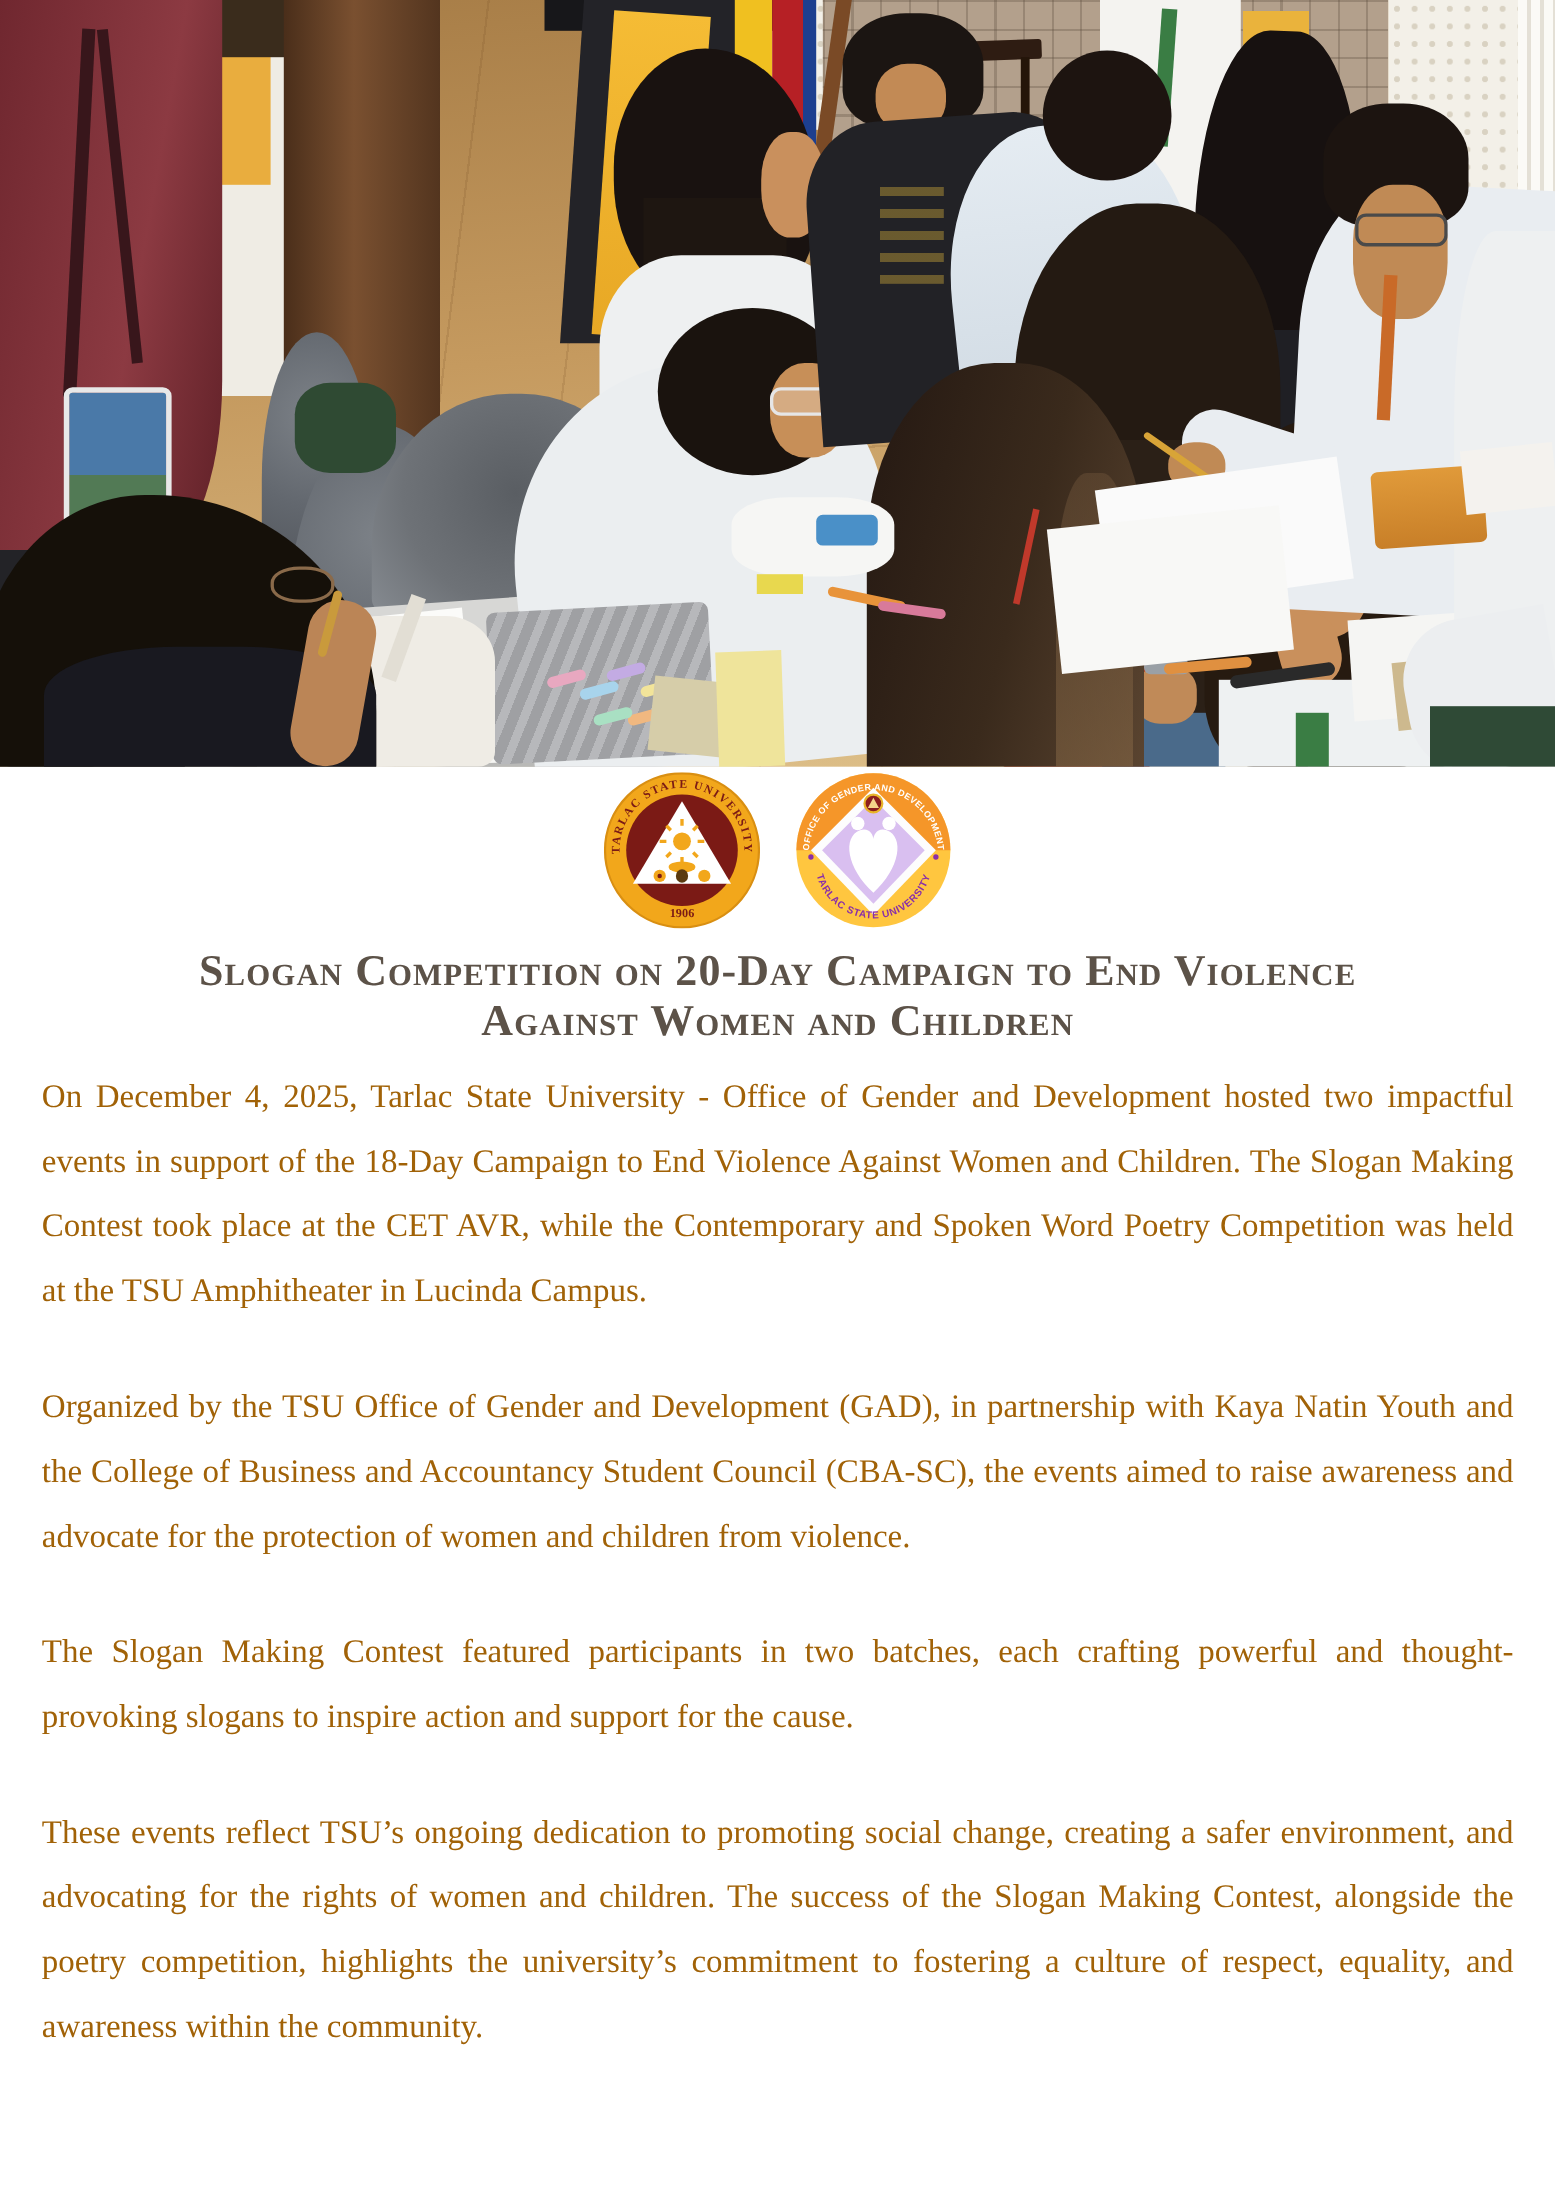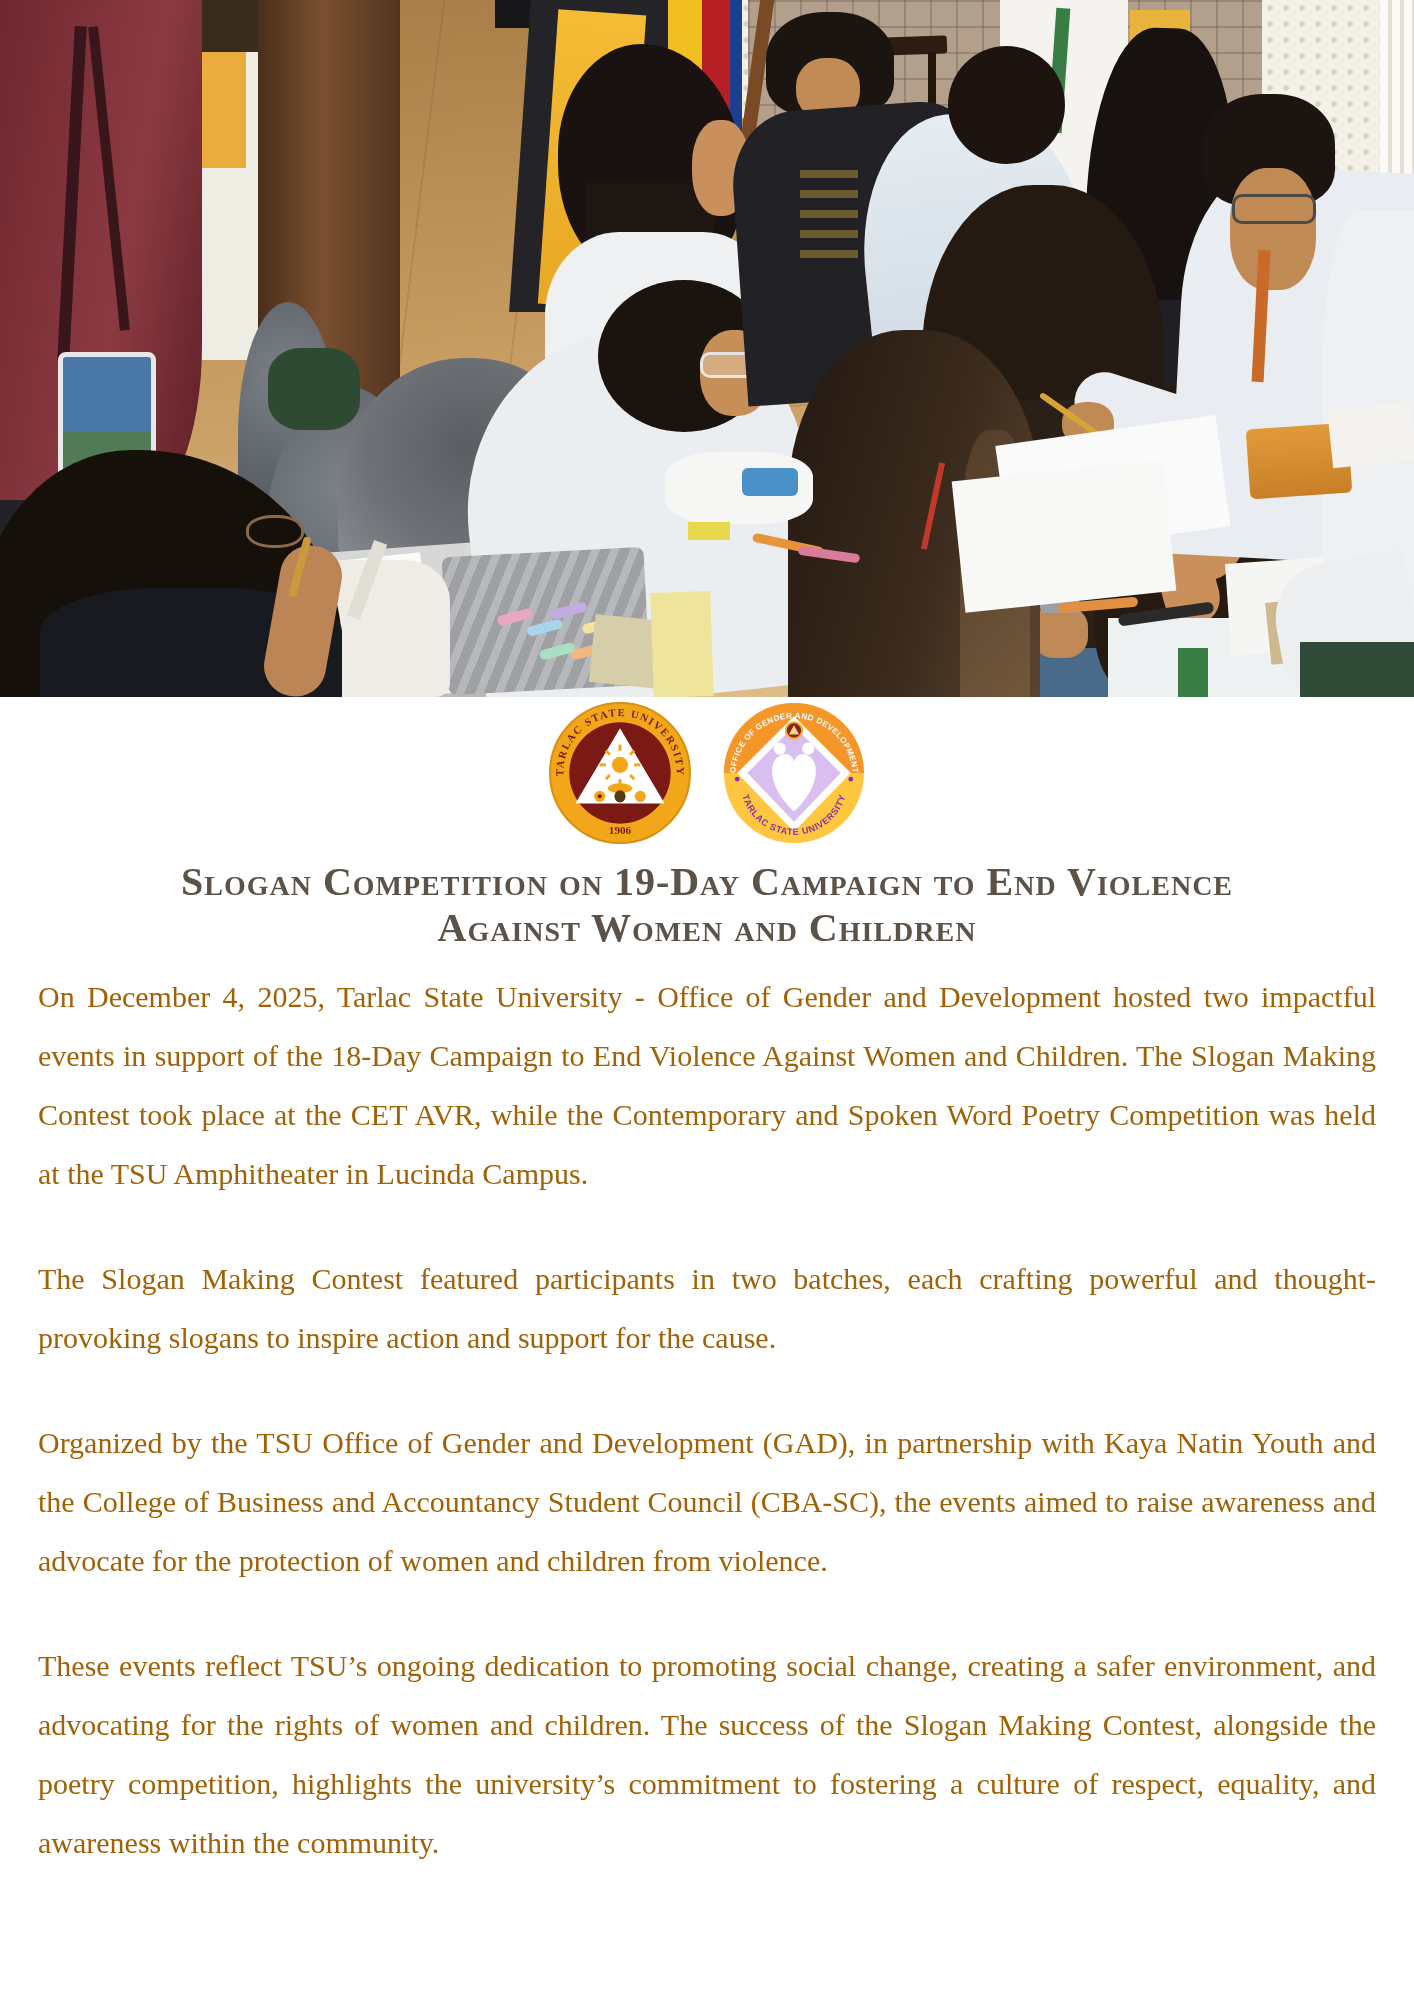--- a/index.html
+++ b/index.html
@@ -238,22 +238,22 @@
         <textPath href="#gadArcTop" startOffset="50%" text-anchor="middle">OFFICE OF GENDER AND DEVELOPMENT</textPath>
       </text>
       <text font-family="Liberation Sans,sans-serif" font-size="9" font-weight="bold" fill="#8a2fa8" letter-spacing=".6">
         <textPath href="#gadArcBot" startOffset="50%" text-anchor="middle">TARLAC STATE UNIVERSITY</textPath>
       </text>
     </svg>
   </div>
 
   <div style="height:148px;"></div>
 
-  <h1 class="title">Slogan Competition on 19-Day Campaign to End Violence Against Women and Children</h1>
+  <h1 class="title">Slogan Competition on 20-Day Campaign to End Violence Against Women and Children</h1>
 
   <div class="bodytext">
     <p>On December 4, 2025, Tarlac State University - Office of Gender and Development hosted two impactful events in support of the 18-Day Campaign to End Violence Against Women and Children. The Slogan Making Contest took place at the CET AVR, while the Contemporary and Spoken Word Poetry Competition was held at the TSU Amphitheater in Lucinda Campus.</p>
+    <p>Organized by the TSU Office of Gender and Development (GAD), in partnership with Kaya Natin Youth and the College of Business and Accountancy Student Council (CBA-SC), the events aimed to raise awareness and advocate for the protection of women and children from violence.</p>
     <p>The Slogan Making Contest featured participants in two batches, each crafting powerful and thought-provoking slogans to inspire action and support for the cause.</p>
-    <p>Organized by the TSU Office of Gender and Development (GAD), in partnership with Kaya Natin Youth and the College of Business and Accountancy Student Council (CBA-SC), the events aimed to raise awareness and advocate for the protection of women and children from violence.</p>
     <p>These events reflect TSU’s ongoing dedication to promoting social change, creating a safer environment, and advocating for the rights of women and children. The success of the Slogan Making Contest, alongside the poetry competition, highlights the university’s commitment to fostering a culture of respect, equality, and awareness within the community.</p>
   </div>
 
 </div>
 
 </body></html>

